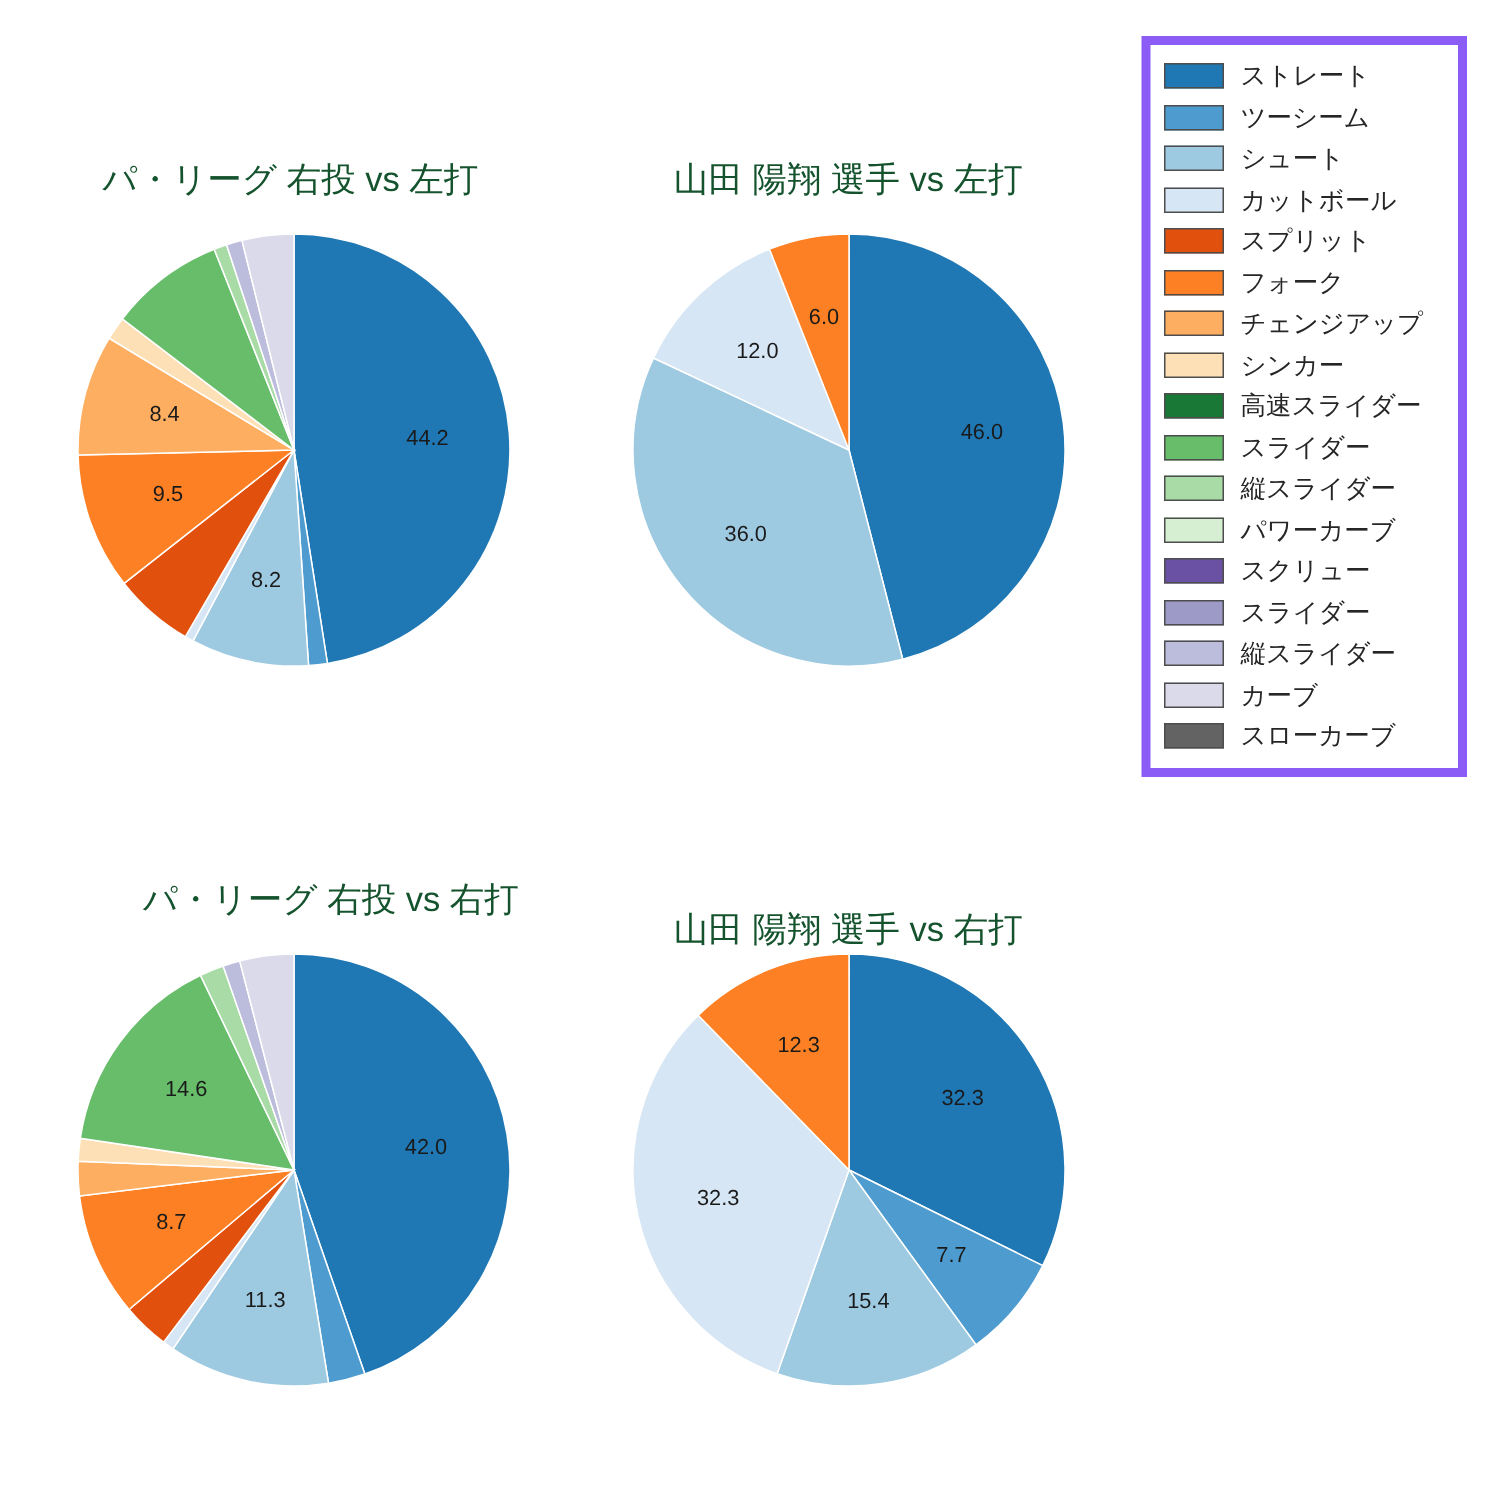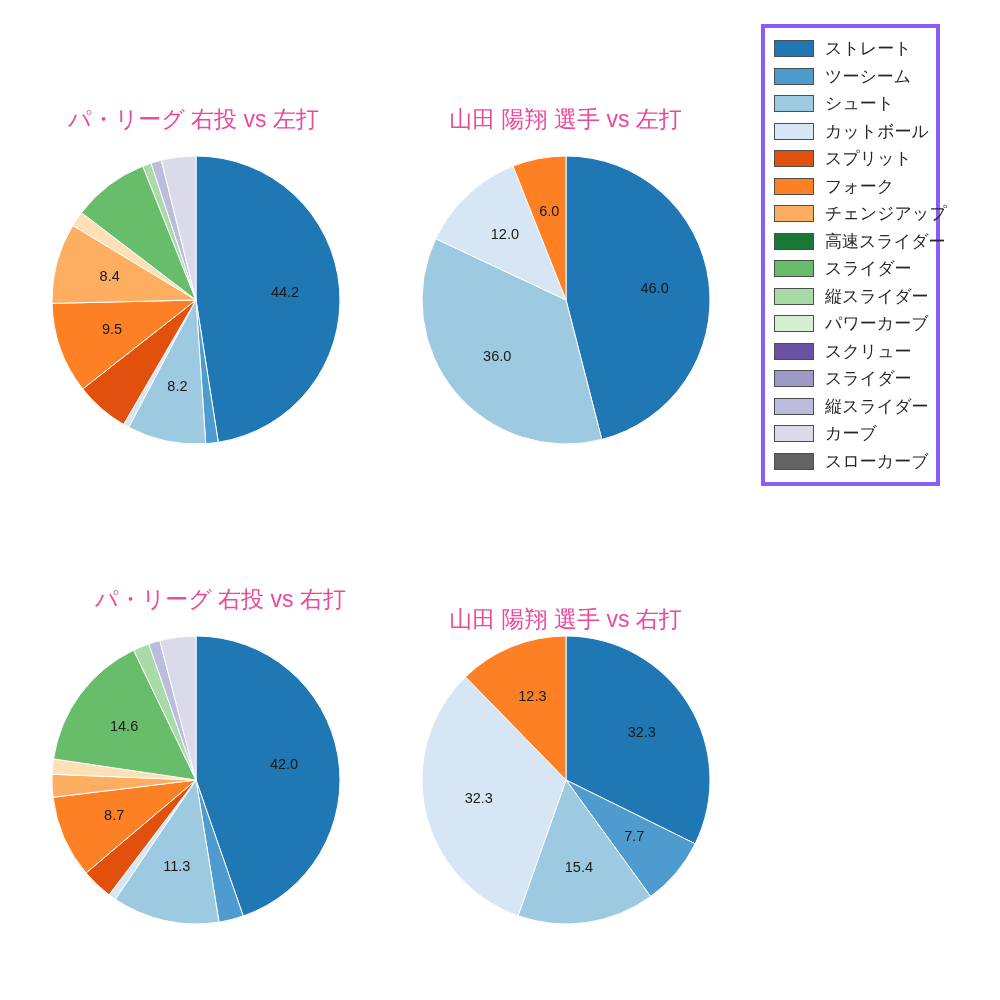--- a/index.html
+++ b/index.html
@@ -10,21 +10,21 @@
   body {
     width: 1000px;
     height: 1000px;
     font-family: "Liberation Sans", sans-serif;
     position: relative;
     overflow: hidden;
   }
   .chart-title {
     position: absolute;
     font-size: 23px;
-    color: #ec4899;
+    color: #14532d;
     font-weight: normal;
     white-space: nowrap;
     text-align: center;
   }
   .pie-wrap {
     position: absolute;
   }
   .pie-svg {
     display: block;
   }
@@ -33,22 +33,22 @@
     fill: #1a1a1a;
     font-family: "Liberation Sans", sans-serif;
     text-anchor: middle;
     dominant-baseline: middle;
   }
   
   #legend {
     position: absolute;
     left: 761px;
     top: 24px;
-    width: 179px;
-    border: 4px solid #8b5cf6;
+    width: 217px;
+    border: 6px solid #8b5cf6;
     background: #ffffff;
     box-sizing: border-box;
     padding: 7px 9px 7px 9px;
   }
   .legend-row {
     display: flex;
     align-items: center;
     height: 27.5px;
   }
   .legend-swatch {
@@ -164,20 +164,24 @@
     </div>
   <div class="legend-row">
       <span class="legend-swatch" style="background: rgb(253, 128, 36);"></span>
       <span class="legend-text">フォーク</span>
     </div>
   <div class="legend-row">
       <span class="legend-swatch" style="background: rgb(253, 174, 97);"></span>
       <span class="legend-text">チェンジアップ</span>
     </div>
   <div class="legend-row">
+      <span class="legend-swatch" style="background: rgb(254, 224, 182);"></span>
+      <span class="legend-text">シンカー</span>
+    </div>
+  <div class="legend-row">
       <span class="legend-swatch" style="background: rgb(26, 120, 55);"></span>
       <span class="legend-text">高速スライダー</span>
     </div>
   <div class="legend-row">
       <span class="legend-swatch" style="background: rgb(103, 189, 106);"></span>
       <span class="legend-text">スライダー</span>
     </div>
   <div class="legend-row">
       <span class="legend-swatch" style="background: rgb(168, 219, 165);"></span>
       <span class="legend-text">縦スライダー</span>

